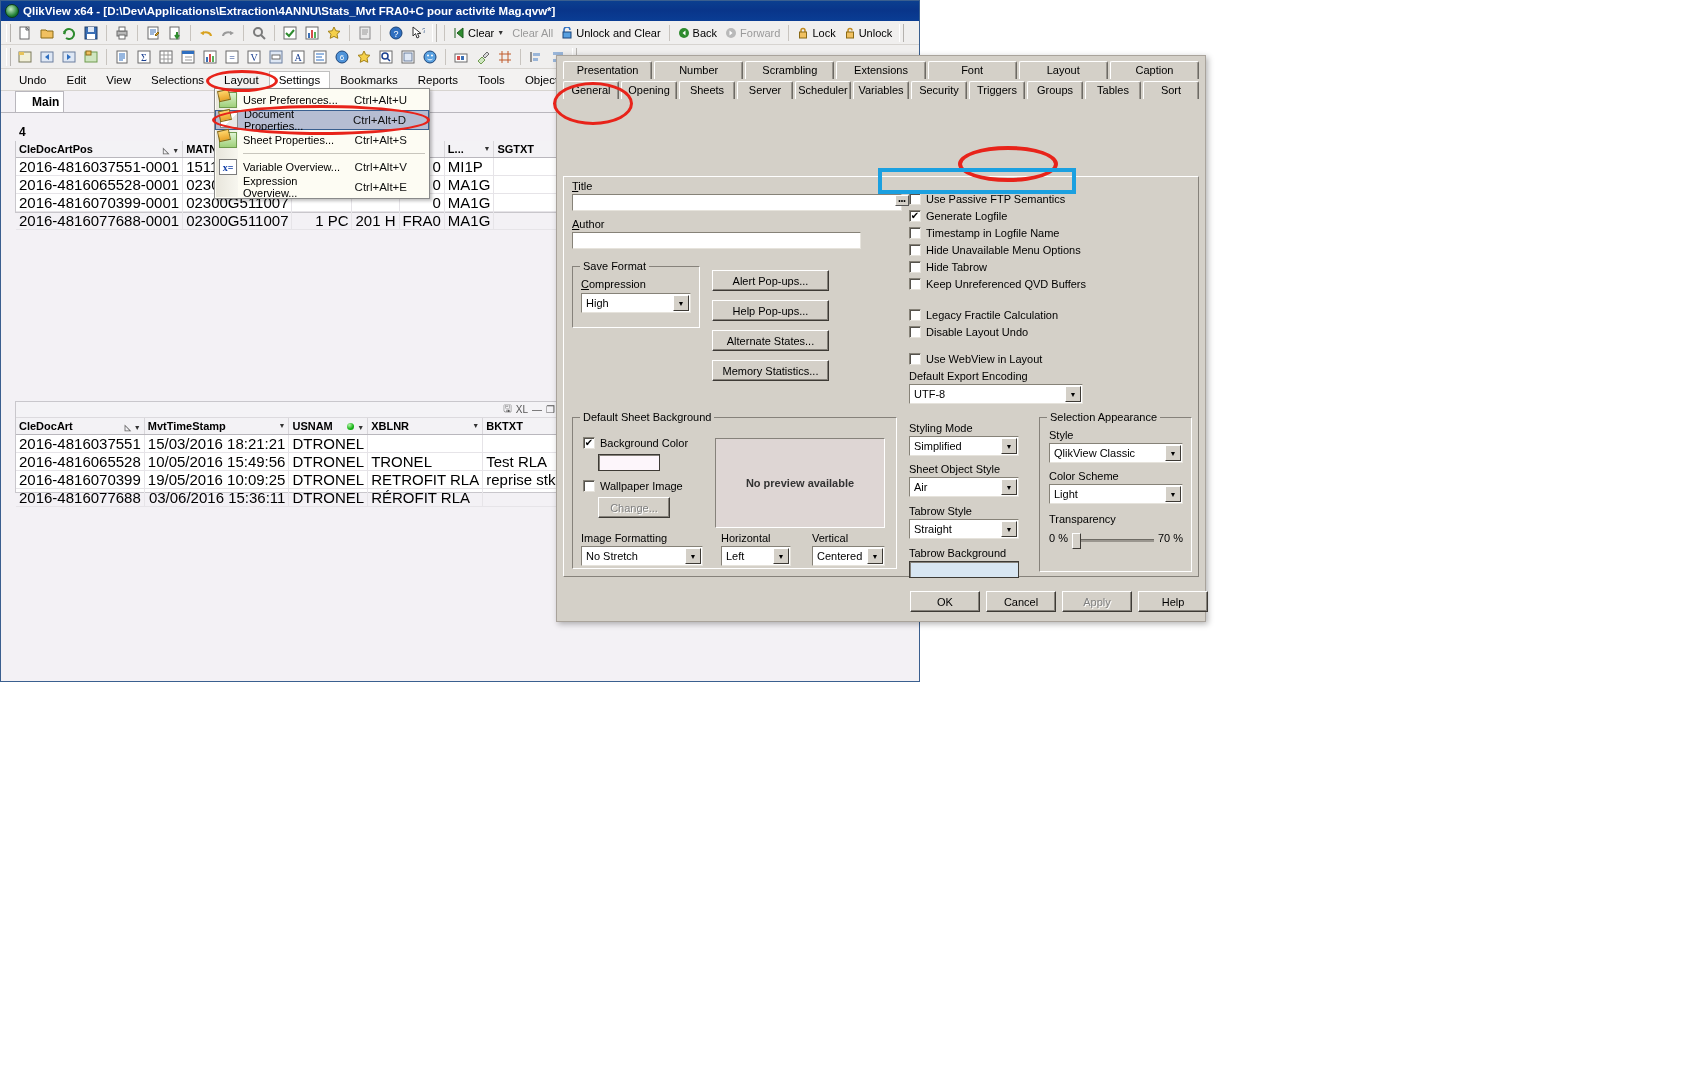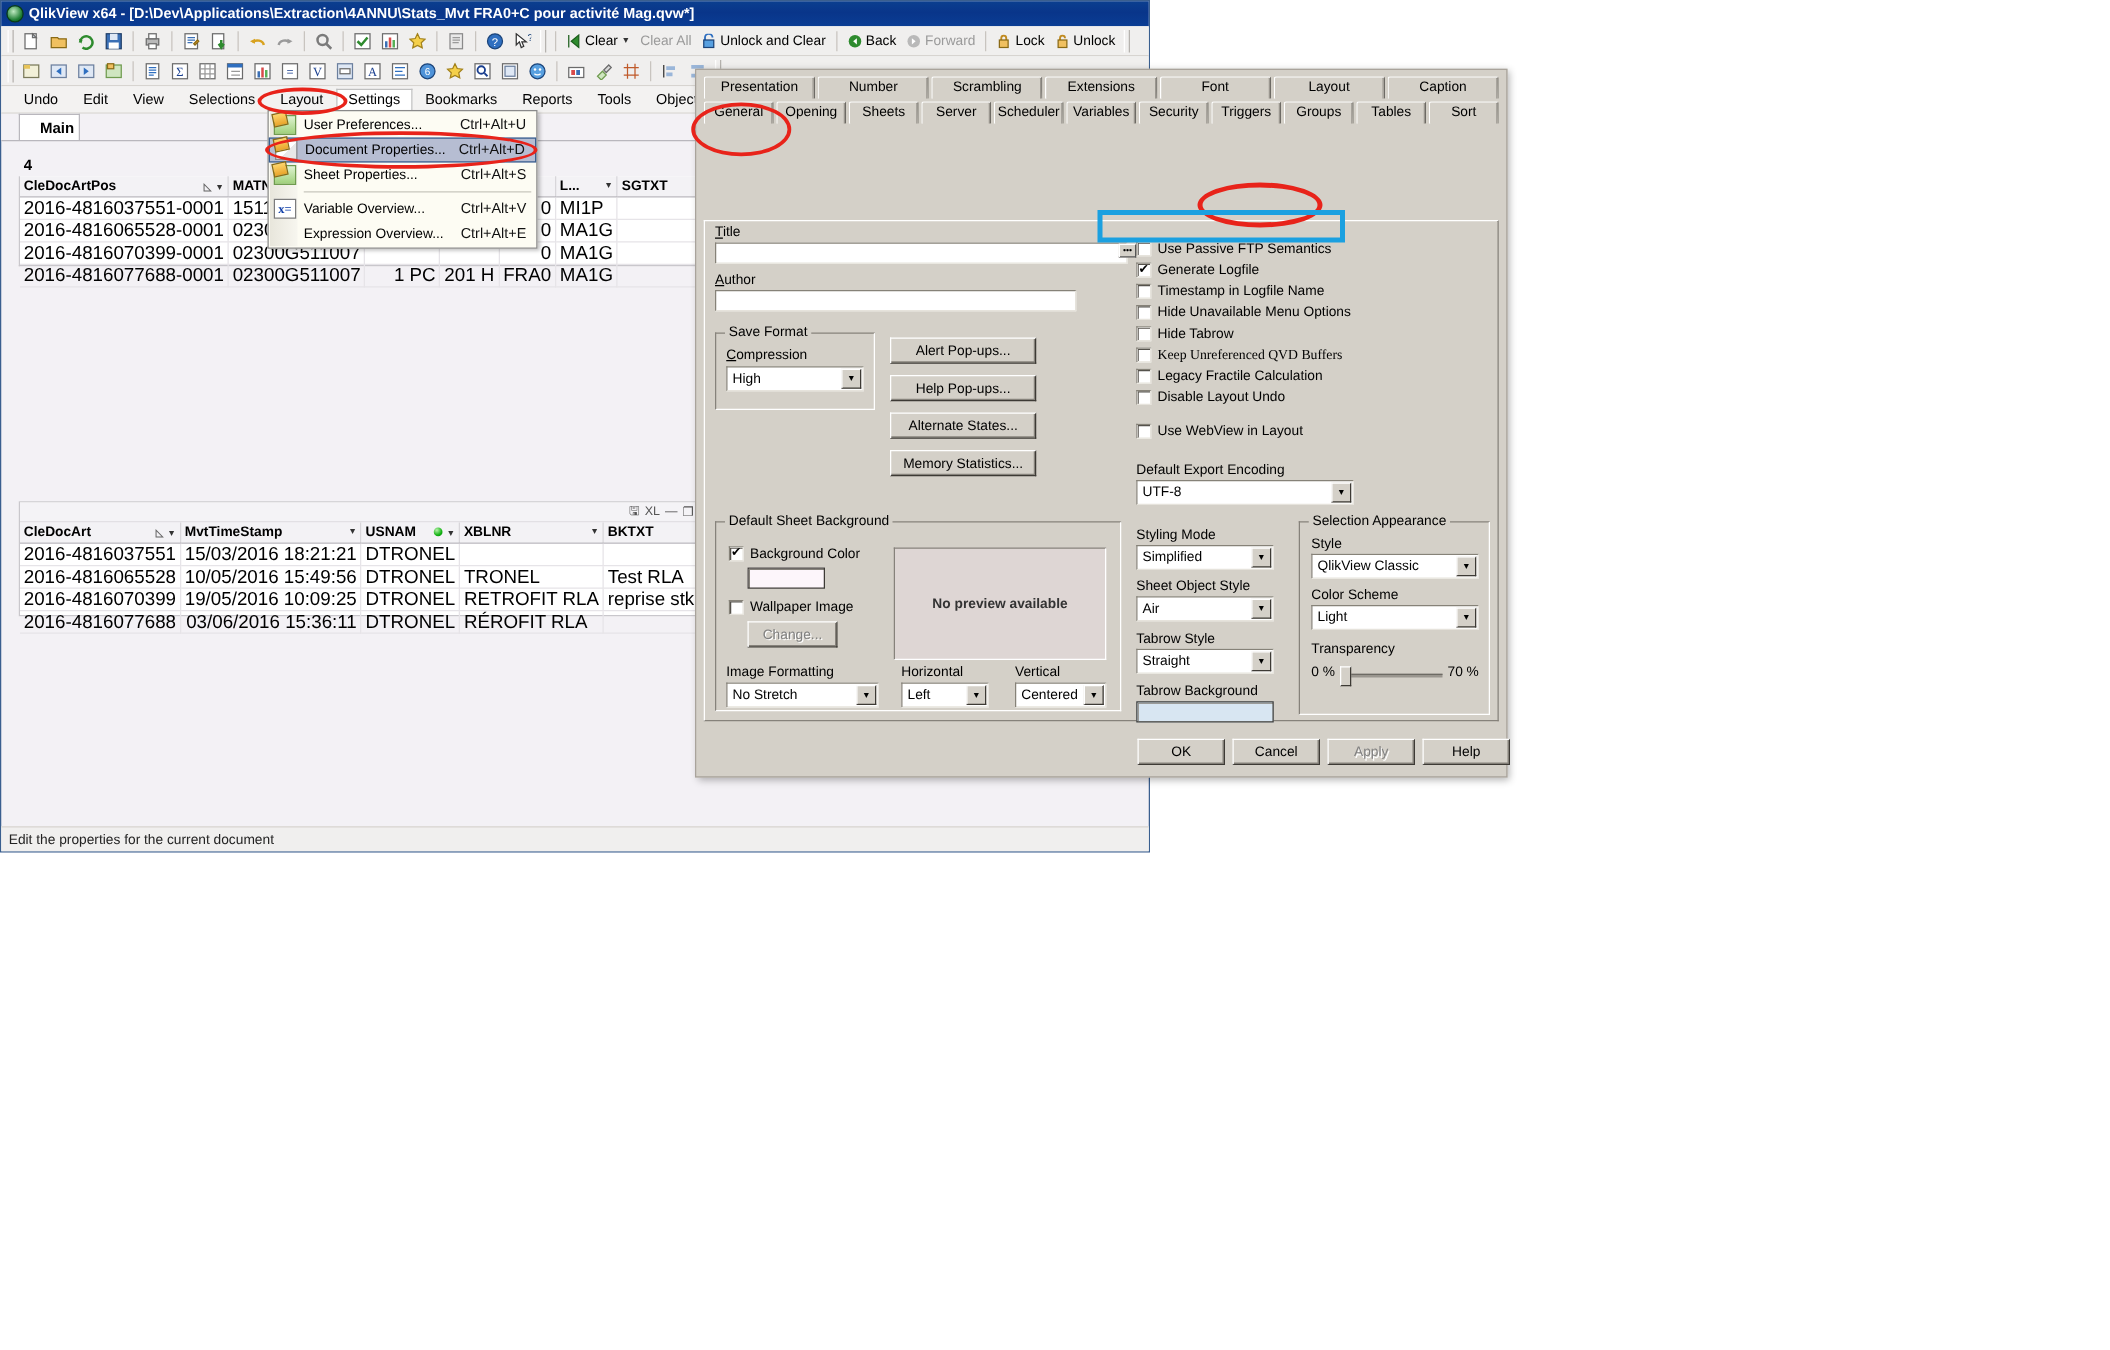--- a/index.html
+++ b/index.html
@@ -128,21 +128,21 @@
     position:relative;display:flex;align-items:center;height:20px;
     padding-left:4px;font-size:11.5px;
   }
   #settings-menu .row.sel{
     background:#b6bdd2;border:1px solid #3a5f8f;
   }
   #settings-menu .ico{
     width:18px;height:16px;flex:0 0 auto;margin-right:6px;z-index:2;position:relative;
   }
   #settings-menu .lbl{flex:1;z-index:2;}
-  #settings-menu .acc{color:#111;z-index:2;padding-right:8px;}
+  #settings-menu .acc{color:#111;z-index:2;padding-right:22px;}
   #settings-menu .divider{height:1px;background:#c8c6bd;margin:3px 4px 3px 28px;}
 
   .icon-doc{
     background:linear-gradient(135deg,#ffffff 55%,#e8e8e8 55%);
     border:1px solid #8a8a8a;position:relative;
   }
   .icon-doc:after{
     content:"";position:absolute;left:-2px;top:-3px;width:10px;height:9px;
     background:linear-gradient(#ffd66b,#e8a32a);border:1px solid #8a6a15;
     transform:rotate(-12deg);
@@ -755,23 +755,20 @@
             <td>2016-4816077688</td>
             <td class="num">03/06/2016 15:36:11</td>
             <td>DTRONEL</td>
             <td>RÉROFIT RLA</td>
             <td></td>
           </tr>
         </tbody>
     </table>
   </div>
 
-  <div id="statusbar">
-    <span>Edit the properties for the current document</span>
-  </div>
 </div>
 
 <div id="settings-menu">
   <div class="gutter"></div>
 
   <div class="row">
     <span class="ico icon-green"></span>
     <span class="lbl">User Preferences...</span>
     <span class="acc">Ctrl+Alt+U</span>
   </div>
@@ -876,21 +873,21 @@
           <span>Timestamp in Logfile Name</span>
         </div>
         <div class="cb" style="margin-bottom: 1px;">
           <span class="box"></span>
           <span>Hide Unavailable Menu Options</span>
         </div>
         <div class="cb" style="margin-bottom: 1px;">
           <span class="box"></span>
           <span>Hide Tabrow</span>
         </div>
-        <div class="cb" style="margin-bottom: 1px; font-family: Liberation Serif, serif;">
+        <div class="cb" style="margin-bottom: 15px;">
           <span class="box"></span>
           <span>Keep Unreferenced QVD Buffers</span>
         </div>
         <div class="cb" style="margin-bottom: 1px;">
           <span class="box"></span>
           <span>Legacy Fractile Calculation</span>
         </div>
         <div class="cb" style="margin-bottom: 11px;">
           <span class="box"></span>
           <span>Disable Layout Undo</span>

